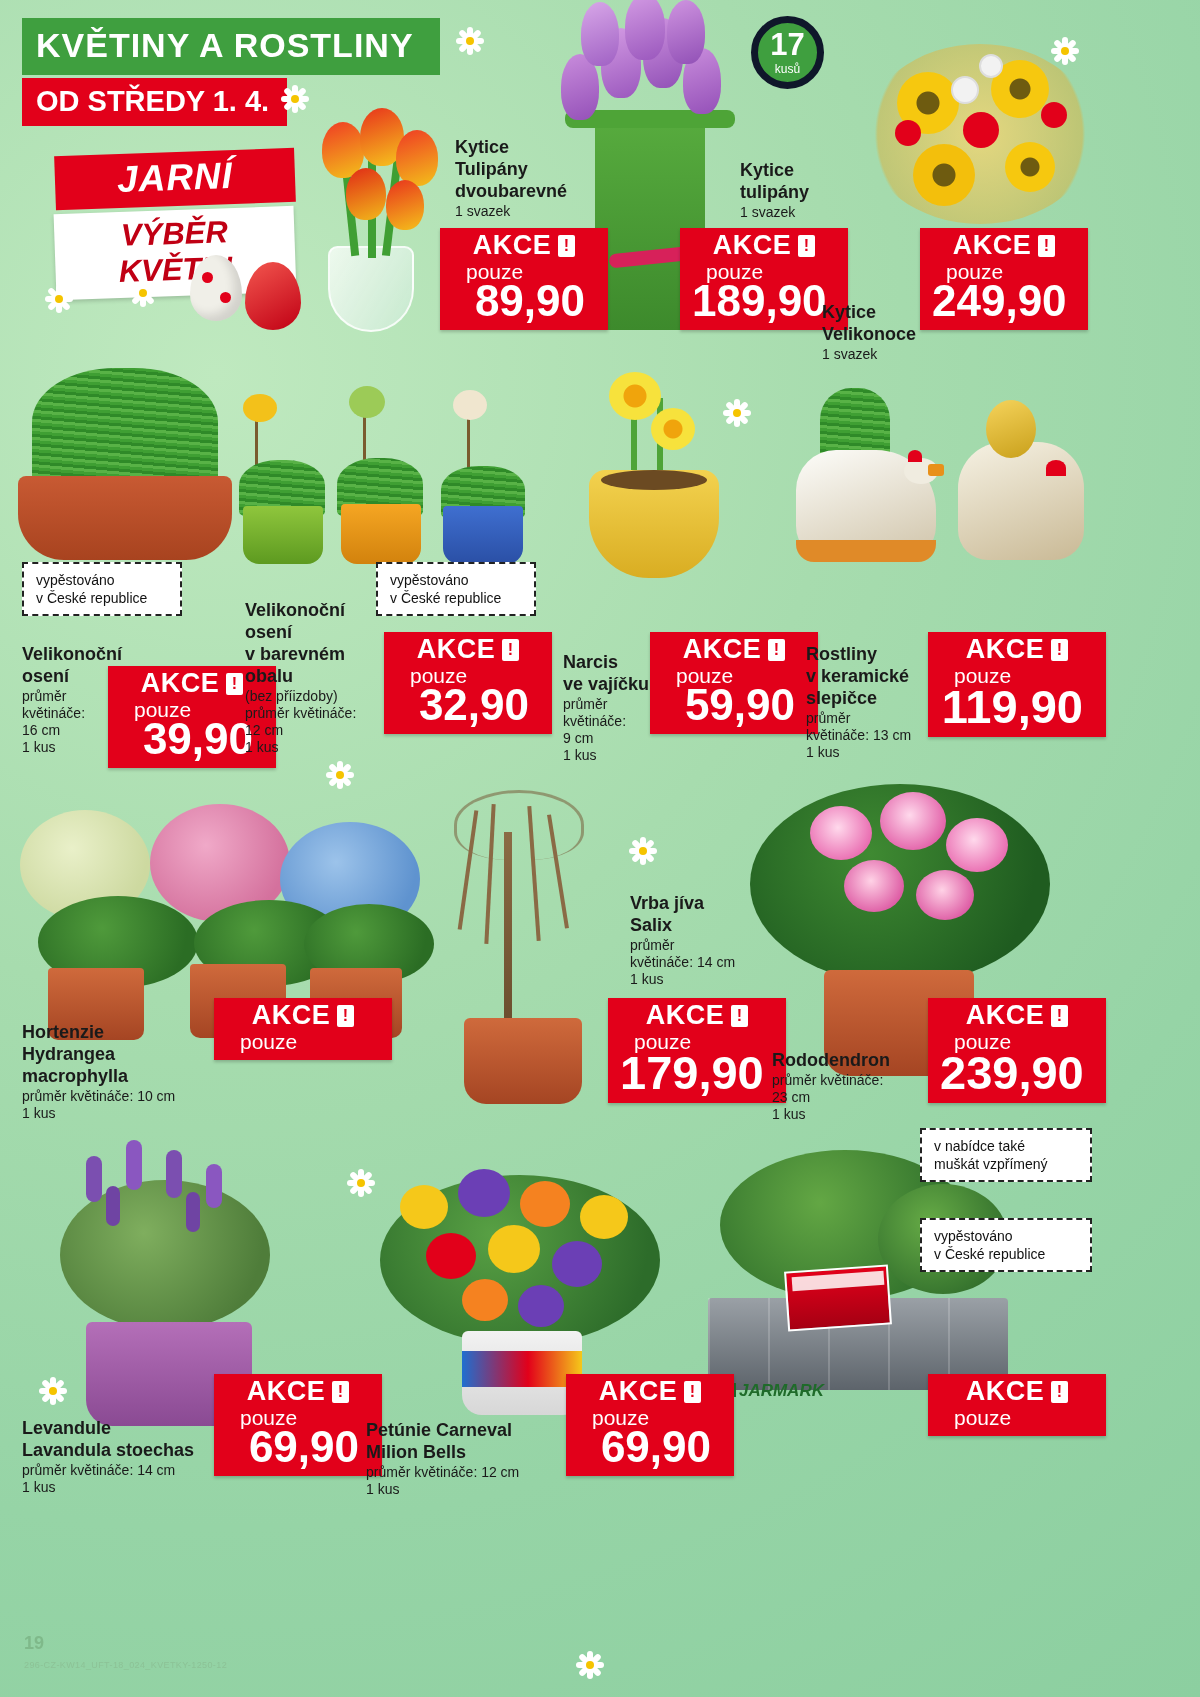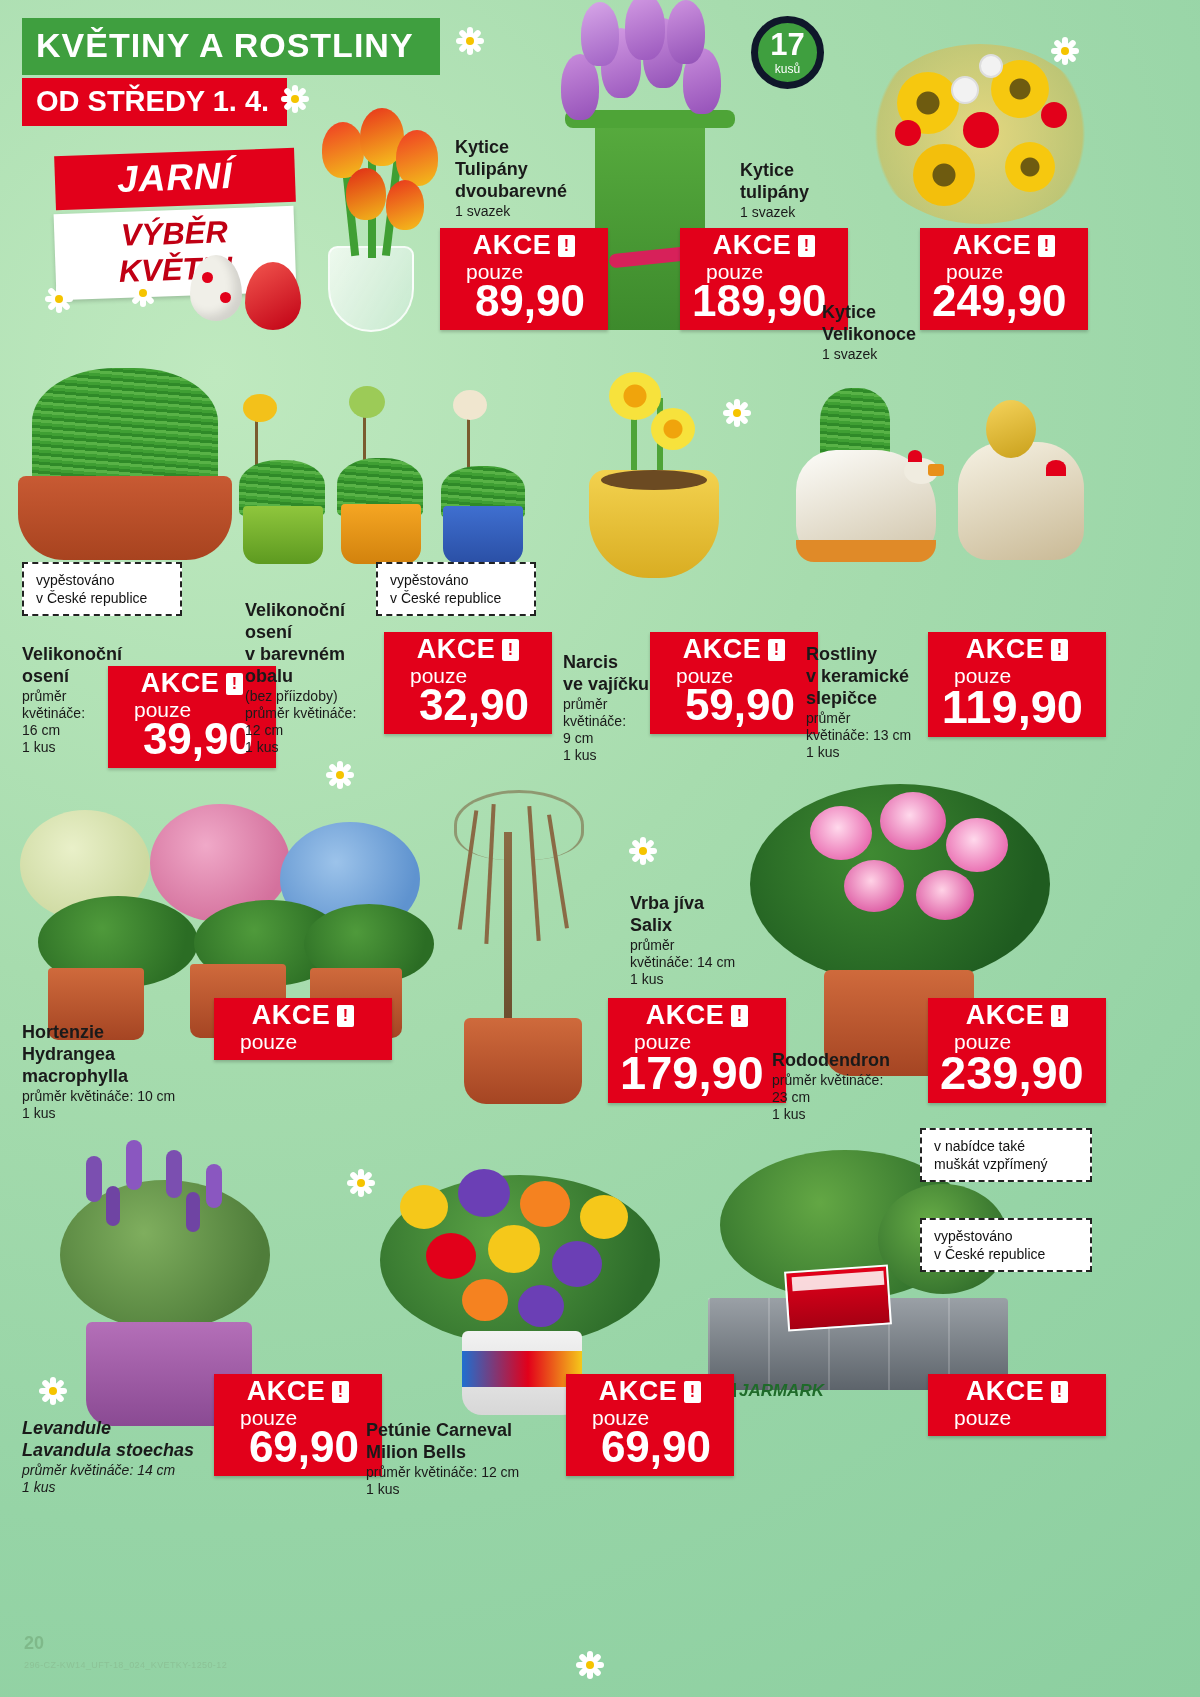--- a/index.html
+++ b/index.html
@@ -636,21 +636,21 @@
 
   <div class="callout" style="left:920px; top:1128px; width:172px;">
     <div>v nabídce také</div>
     <div>muškát vzpřímený</div>
   </div>
   <div class="callout" style="left:920px; top:1218px; width:172px;">
     <div>vypěstováno</div>
     <div>v České republice</div>
   </div>
 
-  <div class="lbl" style="left:22px; top:1418px;font-style:italic;">
+  <div class="lbl" style="left:22px; top:1418px;">
     <div class="name">Levandule</div>
     <div class="name">Lavandula stoechas</div>
     <div class="sub">průměr květináče: 14 cm</div>
     <div class="sub">1 kus</div>
   </div>
   <div class="price" style="left:214px; top:1374px;">
     <div class="akce">
       <span>AKCE</span>
         <span class="mark">!</span>
     </div>
@@ -674,16 +674,16 @@
   </div>
 
   <div class="price big" style="left:928px; top:1374px;">
     <div class="akce">
       <span>AKCE</span>
         <span class="mark">!</span>
     </div>
     <div class="pouze">pouze</div>
   </div>
 
-  <div class="footer-num">20</div>
+  <div class="footer-num">19</div>
   <div class="footer-code">296-CZ-KW14_UFT-18_024_KVETKY-1250-12</div>
 
 </div>
 
 </body></html>

